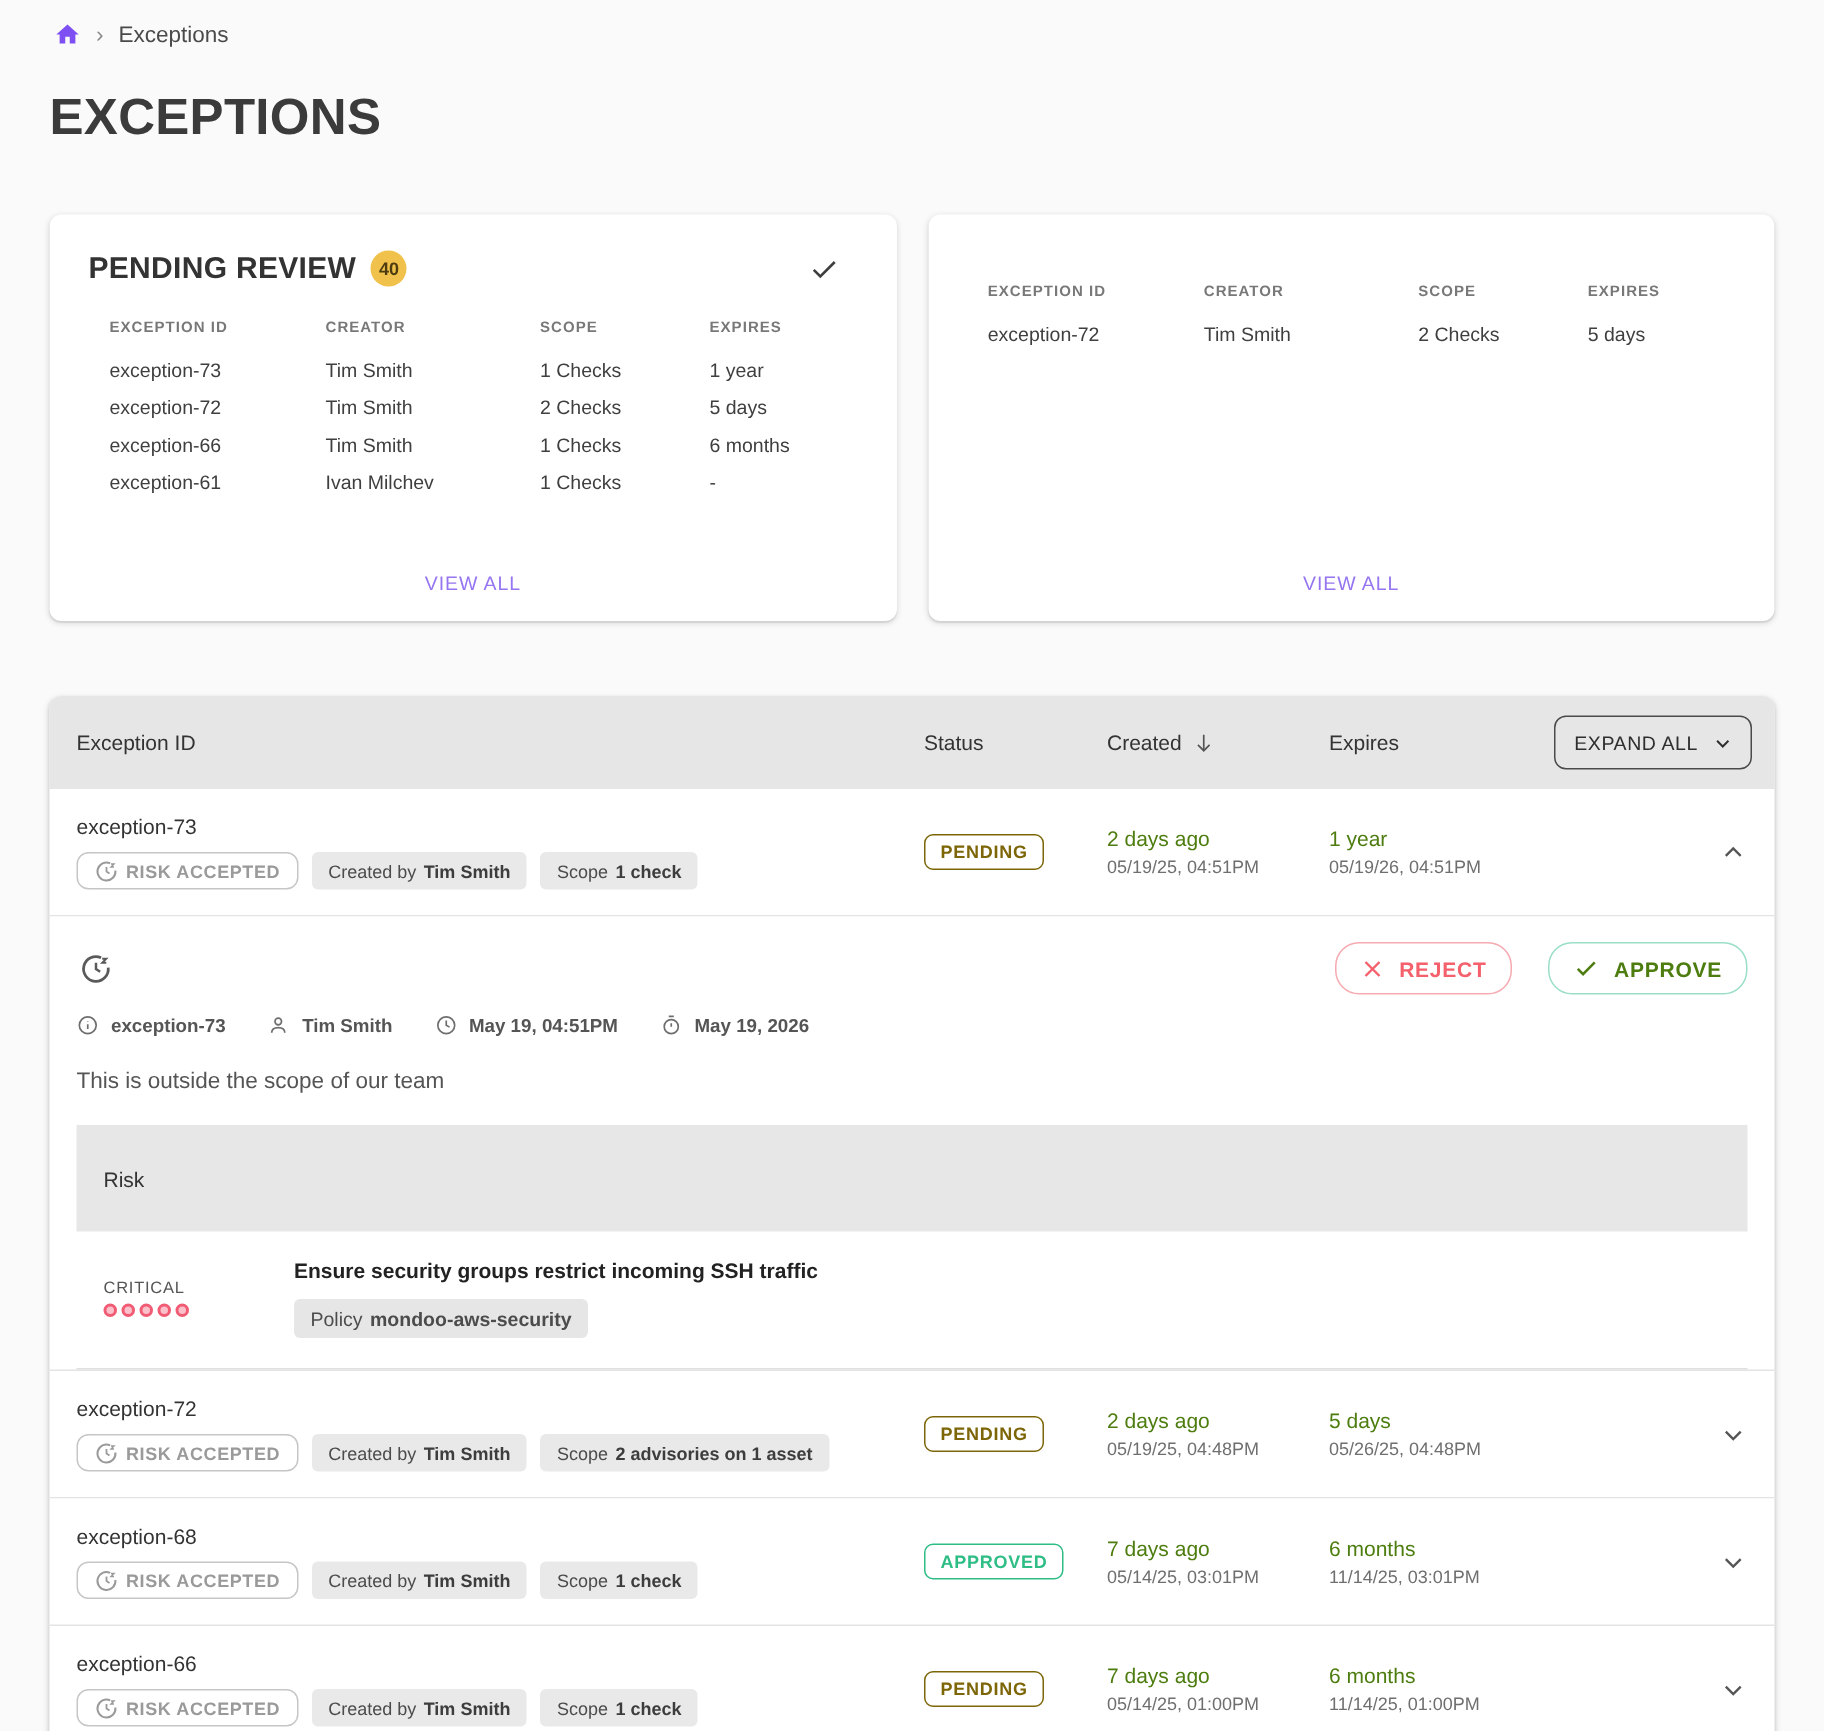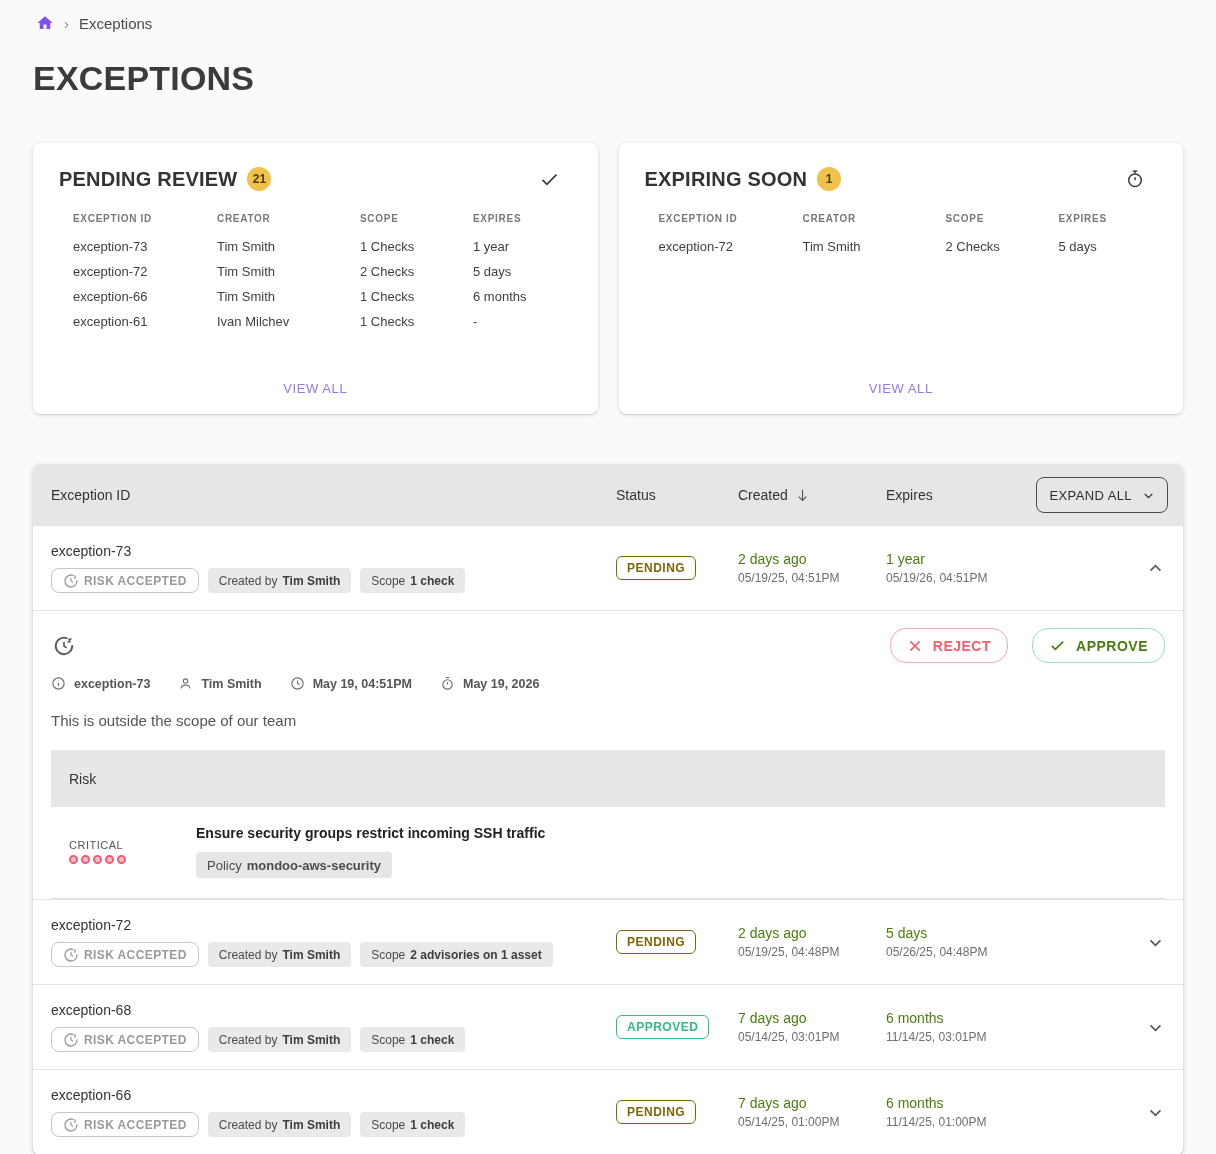--- a/index.html
+++ b/index.html
@@ -106,21 +106,21 @@
   .action-btn.reject { color: #f4606c; border: 1px solid #f6aab1; margin-right: 24px; }
   .action-btn.approve { color: #4d7c0f; border: 1px solid #9adfc6; }
 
   .detail-meta { display: flex; align-items: center; gap: 28px; margin-top: 13px; }
   .meta-item { display: flex; align-items: center; gap: 8px; font-size: 12.5px; font-weight: 700; color: #555; }
   .meta-item .icon { color: #6e6e6e; }
   .detail-desc { margin-top: 21px; font-size: 15px; color: #555; }
 
   .risk-table { margin-top: 21px; }
   .risk-head {
-    display: grid; grid-template-columns: 127px 1fr; background: #e7e7e7; height: 57px; align-items: center;
+    display: grid; grid-template-columns: 127px 1fr; background: #e7e7e7; height: 71px; align-items: center;
   }
   .risk-head .hcell { padding-left: 18px; font-size: 14px; color: #333; font-weight: 500; }
   .risk-row { display: grid; grid-template-columns: 127px 1fr; align-items: center; padding: 18px 0 20px 0; border-bottom: 1px solid #e0e0e0; }
   .sev { padding-left: 18px; }
   .sev-label { font-size: 11px; letter-spacing: 0.5px; color: #555; margin-bottom: 4px; }
   .sev-dots { display: flex; gap: 3px; }
   .sev-dot { width: 9px; height: 9px; border-radius: 50%; border: 2px solid #f15b74; background: #fbc0c9; }
   .check-col { padding-left: 18px; }
   .check-title { font-size: 14px; font-weight: 700; color: #222; margin-bottom: 11px; }
   .policy-chip { display: inline-flex; gap: 5px; align-items: center; background: #e6e6e6; border-radius: 4px; height: 26px; padding: 0 11px; font-size: 13px; color: #4c4c4c; }
@@ -139,21 +139,21 @@
   <span>Exceptions</span>
 </div>
 
 <h1 class="page-title">EXCEPTIONS</h1>
 
 <div class="cards">
 
   <section class="card">
     <div class="card-head">
       <span class="card-title">PENDING REVIEW</span>
-      <span class="count-badge">21</span>
+      <span class="count-badge">40</span>
       <span class="spacer"></span>
       <span class="icon card-head-icon">
         <svg width="21" height="21" viewBox="0 0 24 24" fill="none" stroke="currentColor" stroke-width="2">
             <path d="M4 12.5l5 5L20 6.5"></path>
           </svg>
       </span>
     </div>
     <div class="mini-table">
       <div class="mini-grid mini-head">
         <span>EXCEPTION ID</span>
@@ -183,33 +183,20 @@
         <span>exception-61</span>
         <span>Ivan Milchev</span>
         <span>1 Checks</span>
         <span>-</span>
       </div>
     </div>
     <a class="view-all">VIEW ALL</a>
   </section>
 
   <section class="card">
-    <div class="card-head">
-      <span class="card-title">EXPIRING SOON</span>
-      <span class="count-badge">1</span>
-      <span class="spacer"></span>
-      <span class="icon card-head-icon">
-        <svg width="20" height="20" viewBox="0 0 24 24" fill="none" stroke="currentColor" stroke-width="1.8">
-            <circle cx="12" cy="13.5" r="7.5"></circle>
-            <path d="M12 13.5V9.8"></path>
-            <path d="M9.3 2.5h5.4"></path>
-            <path d="M12 2.5v3.2"></path>
-          </svg>
-      </span>
-    </div>
     <div class="mini-table">
       <div class="mini-grid mini-head">
         <span>EXCEPTION ID</span>
         <span>CREATOR</span>
         <span>SCOPE</span>
         <span>EXPIRES</span>
       </div>
       <div class="mini-grid mini-row">
         <span>exception-72</span>
         <span>Tim Smith</span>

